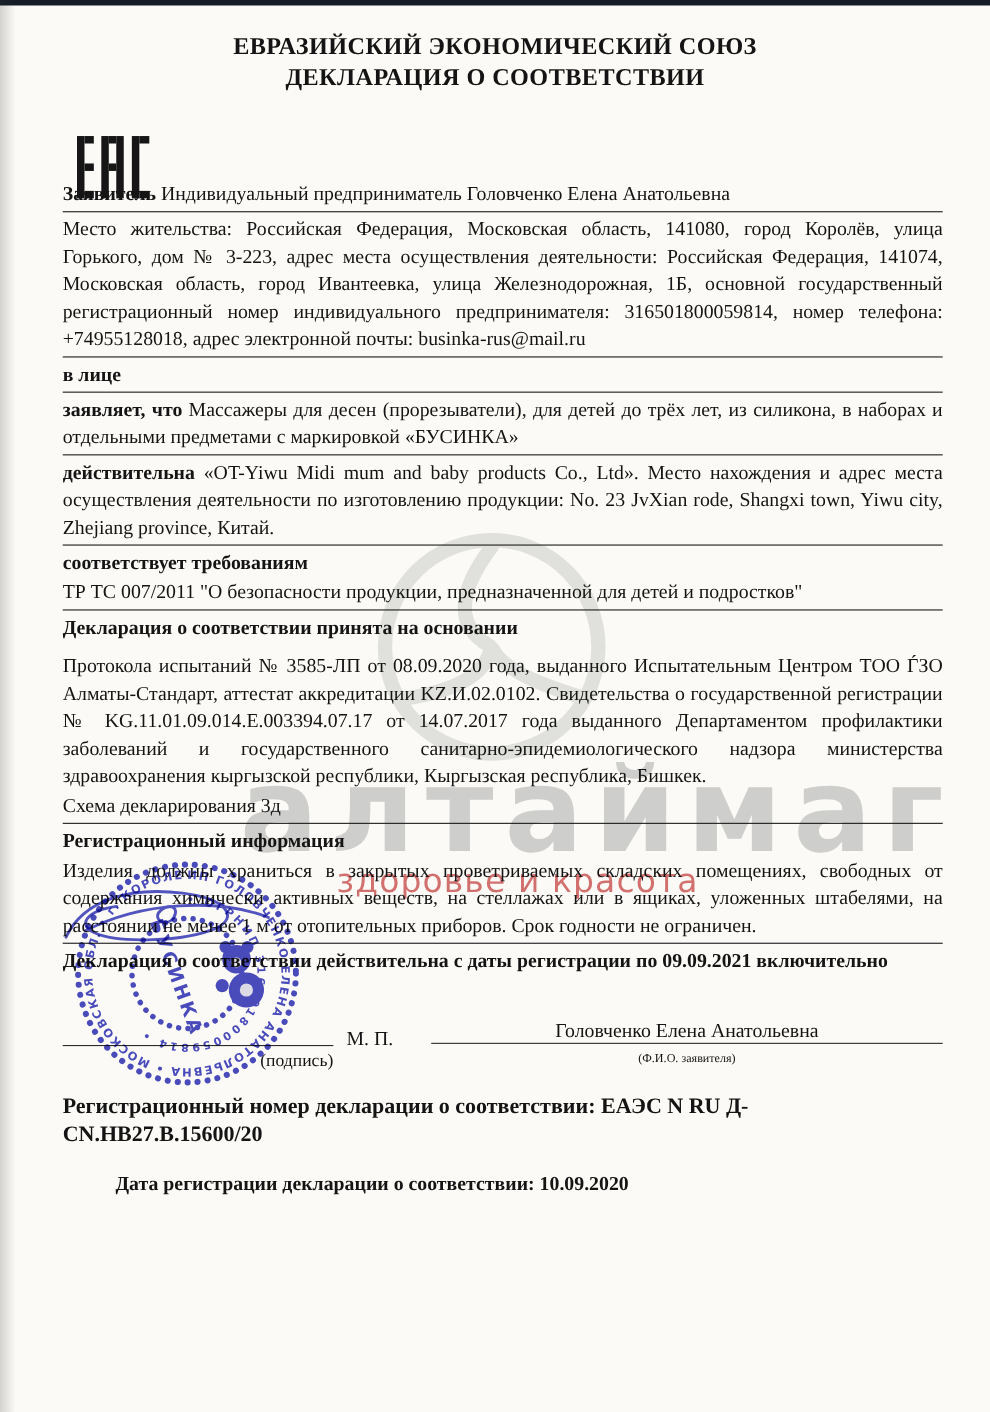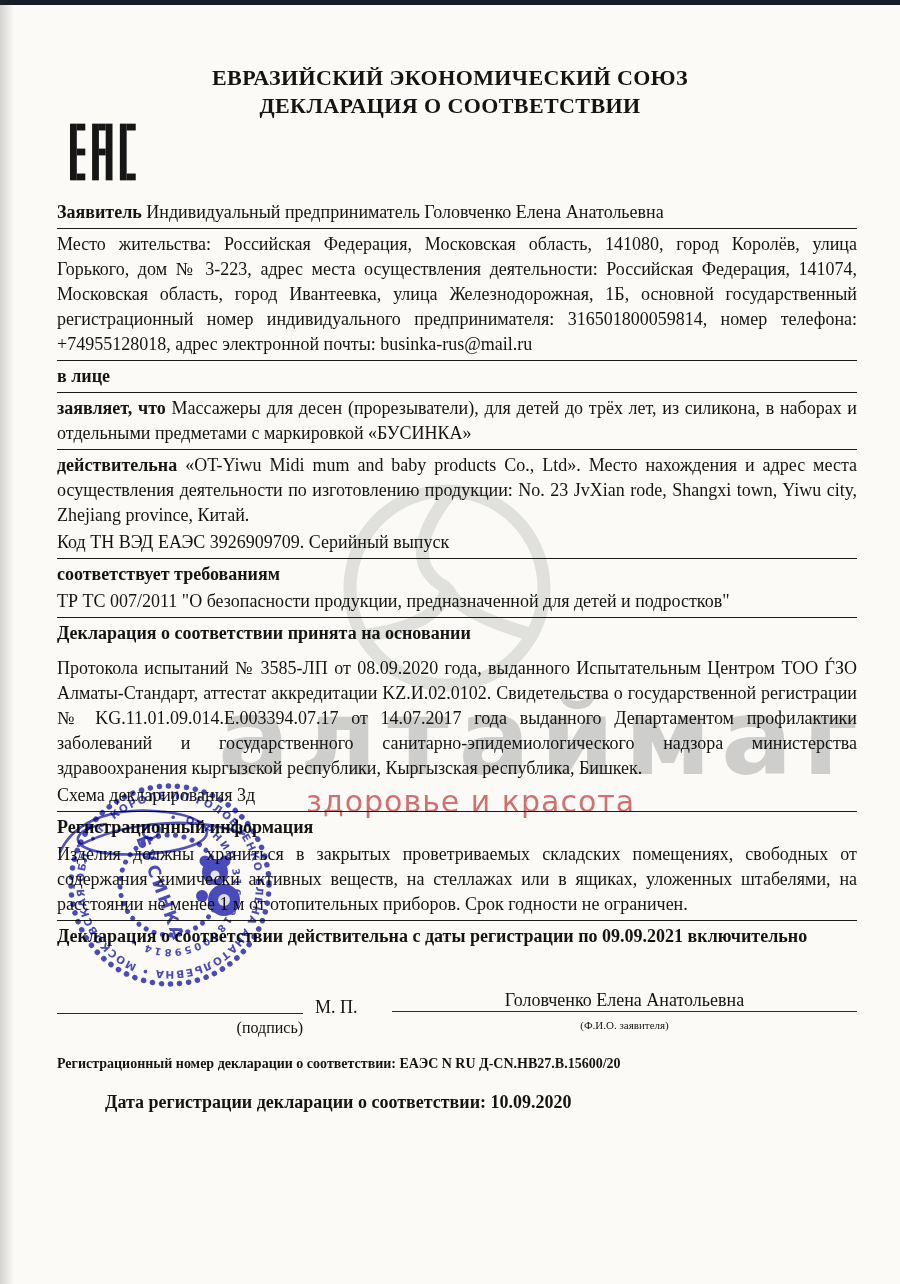--- a/index.html
+++ b/index.html
@@ -11,21 +11,21 @@
 
   
   .wm{position:absolute;z-index:0;pointer-events:none;}
   .wm-brand{left:218px;top:676px;font-family:"DejaVu Sans",sans-serif;font-weight:bold;
         font-size:106px;letter-spacing:10px;color:#9f9f9f;opacity:.48;}
   .wm-tagline{left:306px;top:784px;font-family:"DejaVu Sans",sans-serif;font-size:30px;
         letter-spacing:1px;color:#b91c1c;opacity:.62;}
   .wm-logo{left:335px;top:475px;opacity:.42;}
 
   
-  .title-wrap{position:relative;z-index:1;padding-top:64px;text-align:center;}
+  .title-wrap{position:relative;z-index:1;padding-top:28px;text-align:center;}
   .title-line{font-size:22px;font-weight:bold;line-height:28px;letter-spacing:.4px;}
 
   .eac{position:absolute;left:70px;top:118px;z-index:1;}
 
   
   .content{position:relative;z-index:1;margin:80px 43px 0 57px;font-size:18px;line-height:25px;}
   .p{margin:2px 0;}
   .jst{text-align:justify;}
   .hr{border-top:1.7px solid #1b1b1b;margin:3px 0;height:0;}
   .b{font-weight:bold;}
@@ -34,21 +34,21 @@
   
   .sig-row{position:relative;height:58px;margin-top:30px;}
   .sigline{border-bottom:1.6px solid #2a2a2a;height:0;}
   .sig-left{position:absolute;left:0;top:34px;width:246px;}
   .sig-left .cap{font-size:16px;text-align:right;margin-top:1px;}
   .mp{position:absolute;left:258px;top:16px;font-size:18px;}
   .sig-right{position:absolute;left:335px;right:0;top:10px;}
   .sig-right .name{font-size:18px;text-align:center;line-height:22px;}
   .sig-right .cap{font-size:11px;text-align:center;margin-top:1px;}
 
-  .reg{font-weight:bold;font-size:14px;}
+  .reg{font-weight:bold;font-size:20px;}
   .reg2{margin-top:11px;font-weight:bold;font-size:18px;margin-left:48px;}
 
   
   :root{--ink:#3a3cbd;}
   .stamp{position:absolute;left:52px;top:776px;z-index:3;mix-blend-mode:multiply;opacity:.92;}
   .autograph{position:absolute;left:48px;top:800px;z-index:4;mix-blend-mode:multiply;opacity:.88;}
 </style>
 </head>
 <body>
 
@@ -97,21 +97,20 @@
     <p class="p jst">Место жительства: Российская Федерация, Московская область, 141080, город Королёв, улица Горького, дом № 3-223, адрес места осуществления деятельности: Российская Федерация, 141074, Московская область, город Ивантеевка, улица Железнодорожная, 1Б, основной государственный регистрационный номер индивидуального предпринимателя: 316501800059814, номер телефона: +74955128018, адрес электронной почты: businka-rus@mail.ru</p>
     <div class="hr"></div>
 
     <p class="p b">в лице</p>
     <div class="hr"></div>
 
     <p class="p jst"><span class="b">заявляет, что</span> <span>Массажеры для десен (прорезыватели), для детей до трёх лет, из силикона, в наборах и отдельными предметами с маркировкой «БУСИНКА»</span></p>
     <div class="hr"></div>
 
     <p class="p jst"><span class="b">действительна</span> <span>«OT-Yiwu Midi mum and baby products Co., Ltd». Место нахождения и адрес места осуществления деятельности по изготовлению продукции: No. 23 JvXian rode, Shangxi town, Yiwu city, Zhejiang province, Китай.</span></p>
-    <p class="p">Код ТН ВЭД ЕАЭС 3926909709. Серийный выпуск</p>
     <div class="hr"></div>
 
     <p class="p b">соответствует требованиям</p>
     <p class="p">ТР ТС 007/2011 "О безопасности продукции, предназначенной для детей и подростков"</p>
     <div class="hr"></div>
 
     <p class="p b">Декларация о соответствии принята на основании</p>
     <p class="p jst basis-text">Протокола испытаний № 3585-ЛП от 08.09.2020 года, выданного Испытательным Центром ТОО ЃЗО Алматы-Стандарт, аттестат аккредитации KZ.И.02.0102.  Свидетельства о государственной регистрации № KG.11.01.09.014.Е.003394.07.17 от 14.07.2017 года выданного Департаментом профилактики заболеваний  и государственного санитарно-эпидемиологического надзора министерства здравоохранения кыргызской республики, Кыргызская республика, Бишкек.</p>
     <p class="p">Схема декларирования 3д</p>
     <div class="hr"></div>

